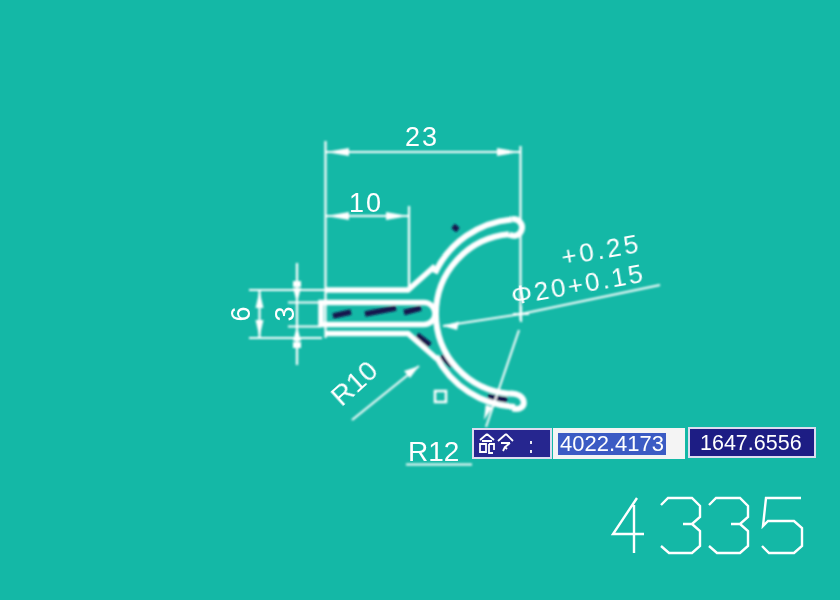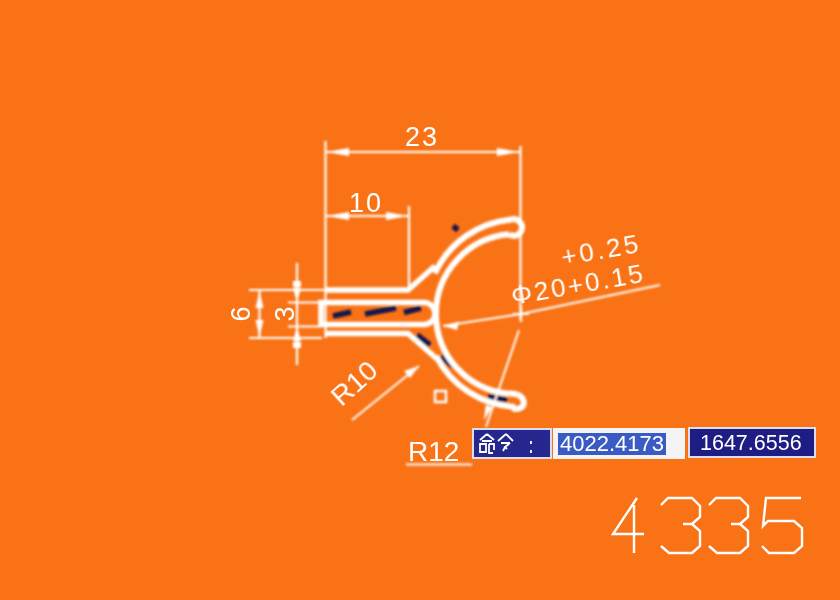--- a/index.html
+++ b/index.html
@@ -1,16 +1,16 @@
 <!DOCTYPE html>
 <html><head>
 <meta charset="utf-8">
 <style>
   html,body{margin:0;padding:0;background:#000;}
-  .canvas{position:relative;width:840px;height:600px;background:#f97316;overflow:hidden;
+  .canvas{position:relative;width:840px;height:600px;background:#14b8a6;overflow:hidden;
     font-family:"Liberation Sans", sans-serif;}
   svg text{font-family:"Liberation Sans", sans-serif;fill:#fff;}
 </style>
 </head>
 <body>
 
 <div class="canvas">
 <svg width="840" height="600" viewBox="0 0 840 600">
   <defs>
     <filter id="blur1" x="-20%" y="-20%" width="140%" height="140%">

